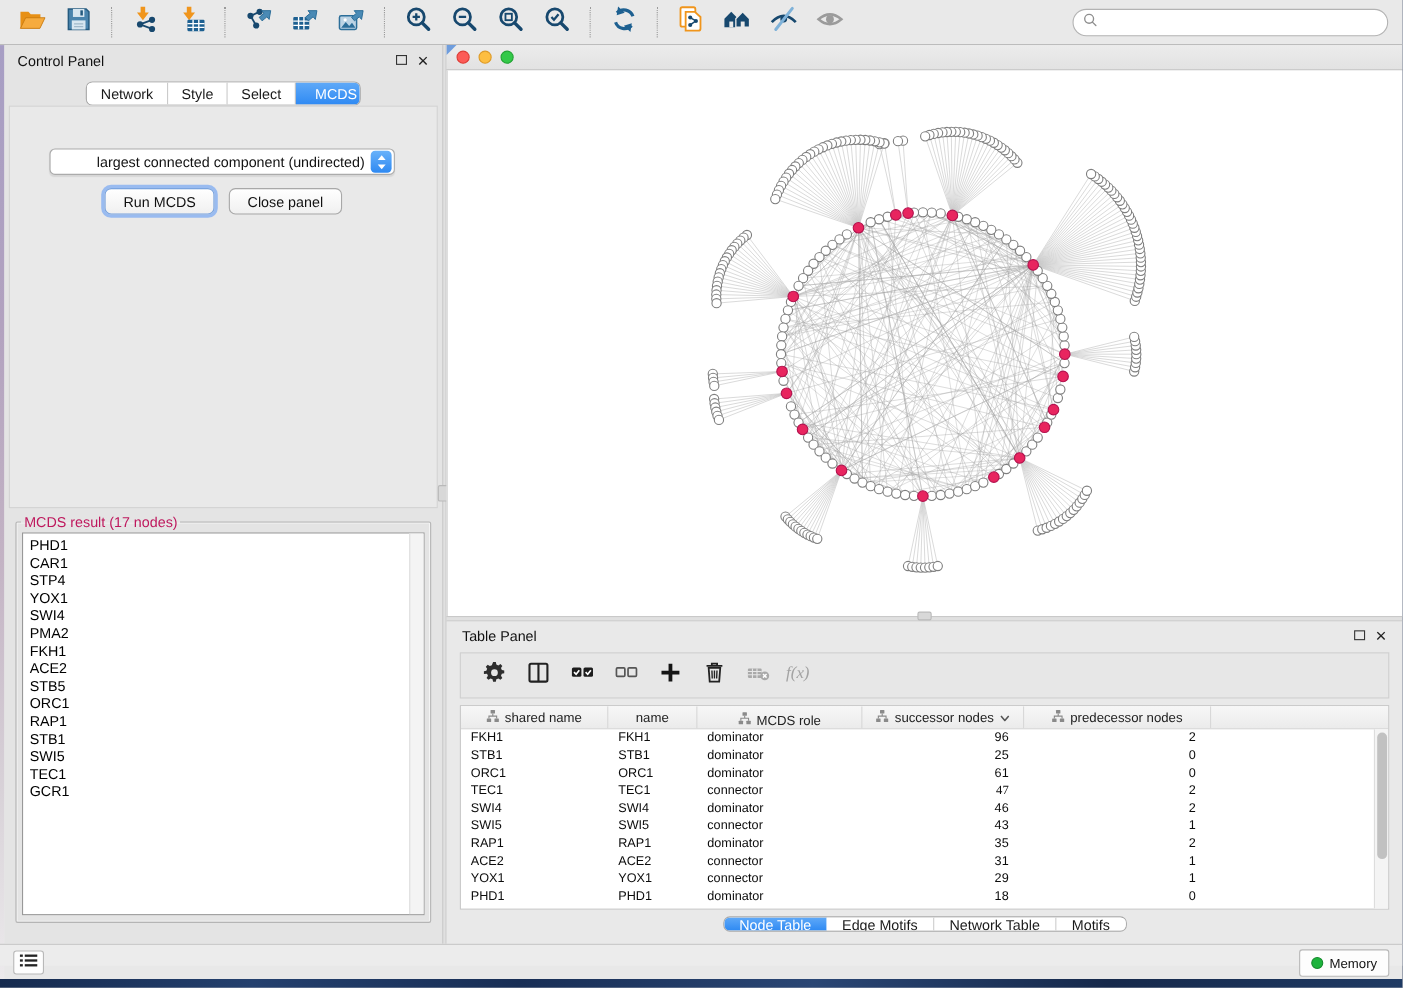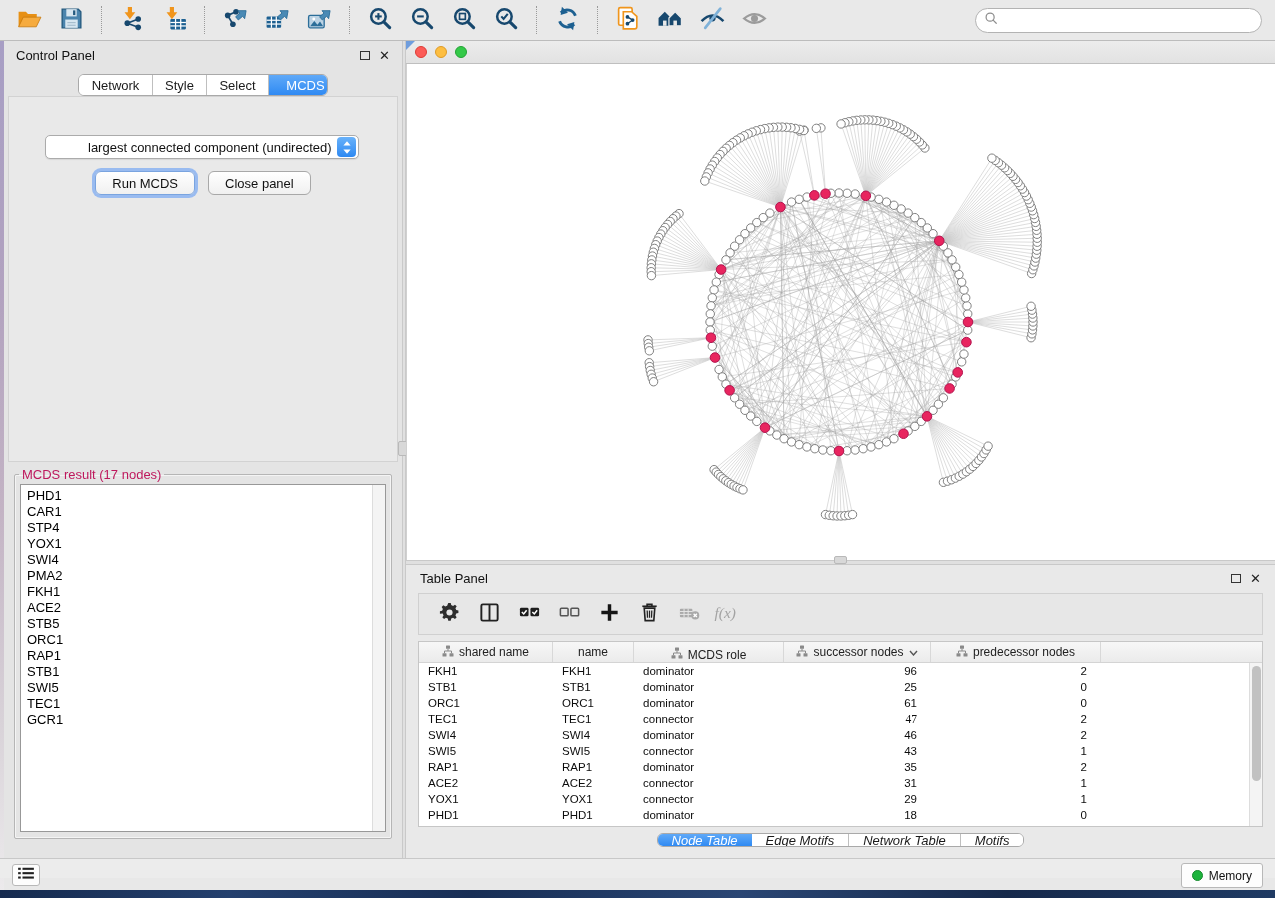--- a/index.html
+++ b/index.html
@@ -96,21 +96,21 @@
   .th { display:flex; align-items:center; justify-content:center; gap:5px; font-size:12px; color:#222;
     border-right:1px solid #d8d8d8; height:100%; }
   .t-body { position:relative; }
   .tr { display:flex; height:16px; }
   .td { font-size:11.5px; color:#0c0c0c; line-height:16px; white-space:nowrap; overflow:hidden; }
   .td.left { padding-left:9px; text-align:left; }
   .td.right { padding-right:14px; text-align:right; }
   .t-vscroll { position:absolute; right:0; top:21px; width:13px; height:164px; background:#f4f4f4; border-left:1px solid #ddd; }
   .t-thumb { position:absolute; left:1.5px; top:3px; width:9px; height:115px; background:#c1c1c1; border-radius:5px; }
   #tp-tabs { position:absolute; top:268px; left:50%; transform:translateX(-50%); display:flex; height:14px;
-    border:1px solid #a9a9a9; border-radius:6px; overflow:hidden; background:#fff;font-style:italic; }
+    border:1px solid #a9a9a9; border-radius:6px; overflow:hidden; background:#fff; }
   #tp-tabs .seg { padding:0 14px; }
 
   
   #status-bar { position:absolute; left:0; top:858px; width:1275px; height:20px; background:#ececec; border-top:1px solid #c8c8c8; }
   #list-btn { position:absolute; left:12px; top:5px; width:28px; height:22px; background:#fdfdfd;
     border:1px solid #b8b8b8; border-radius:3px; display:flex; align-items:center; justify-content:center; }
   #memory-btn { position:absolute; right:12px; top:4px; height:25px; background:#fdfdfd; border:1px solid #b8b8b8;
     border-radius:3px; display:flex; align-items:center; gap:6px; padding:0 10px; font-size:12px; color:#111; }
   .mem-dot { width:11px; height:11px; border-radius:50%; background:#1db33c; border:1px solid #158a2c; }
 </style>

